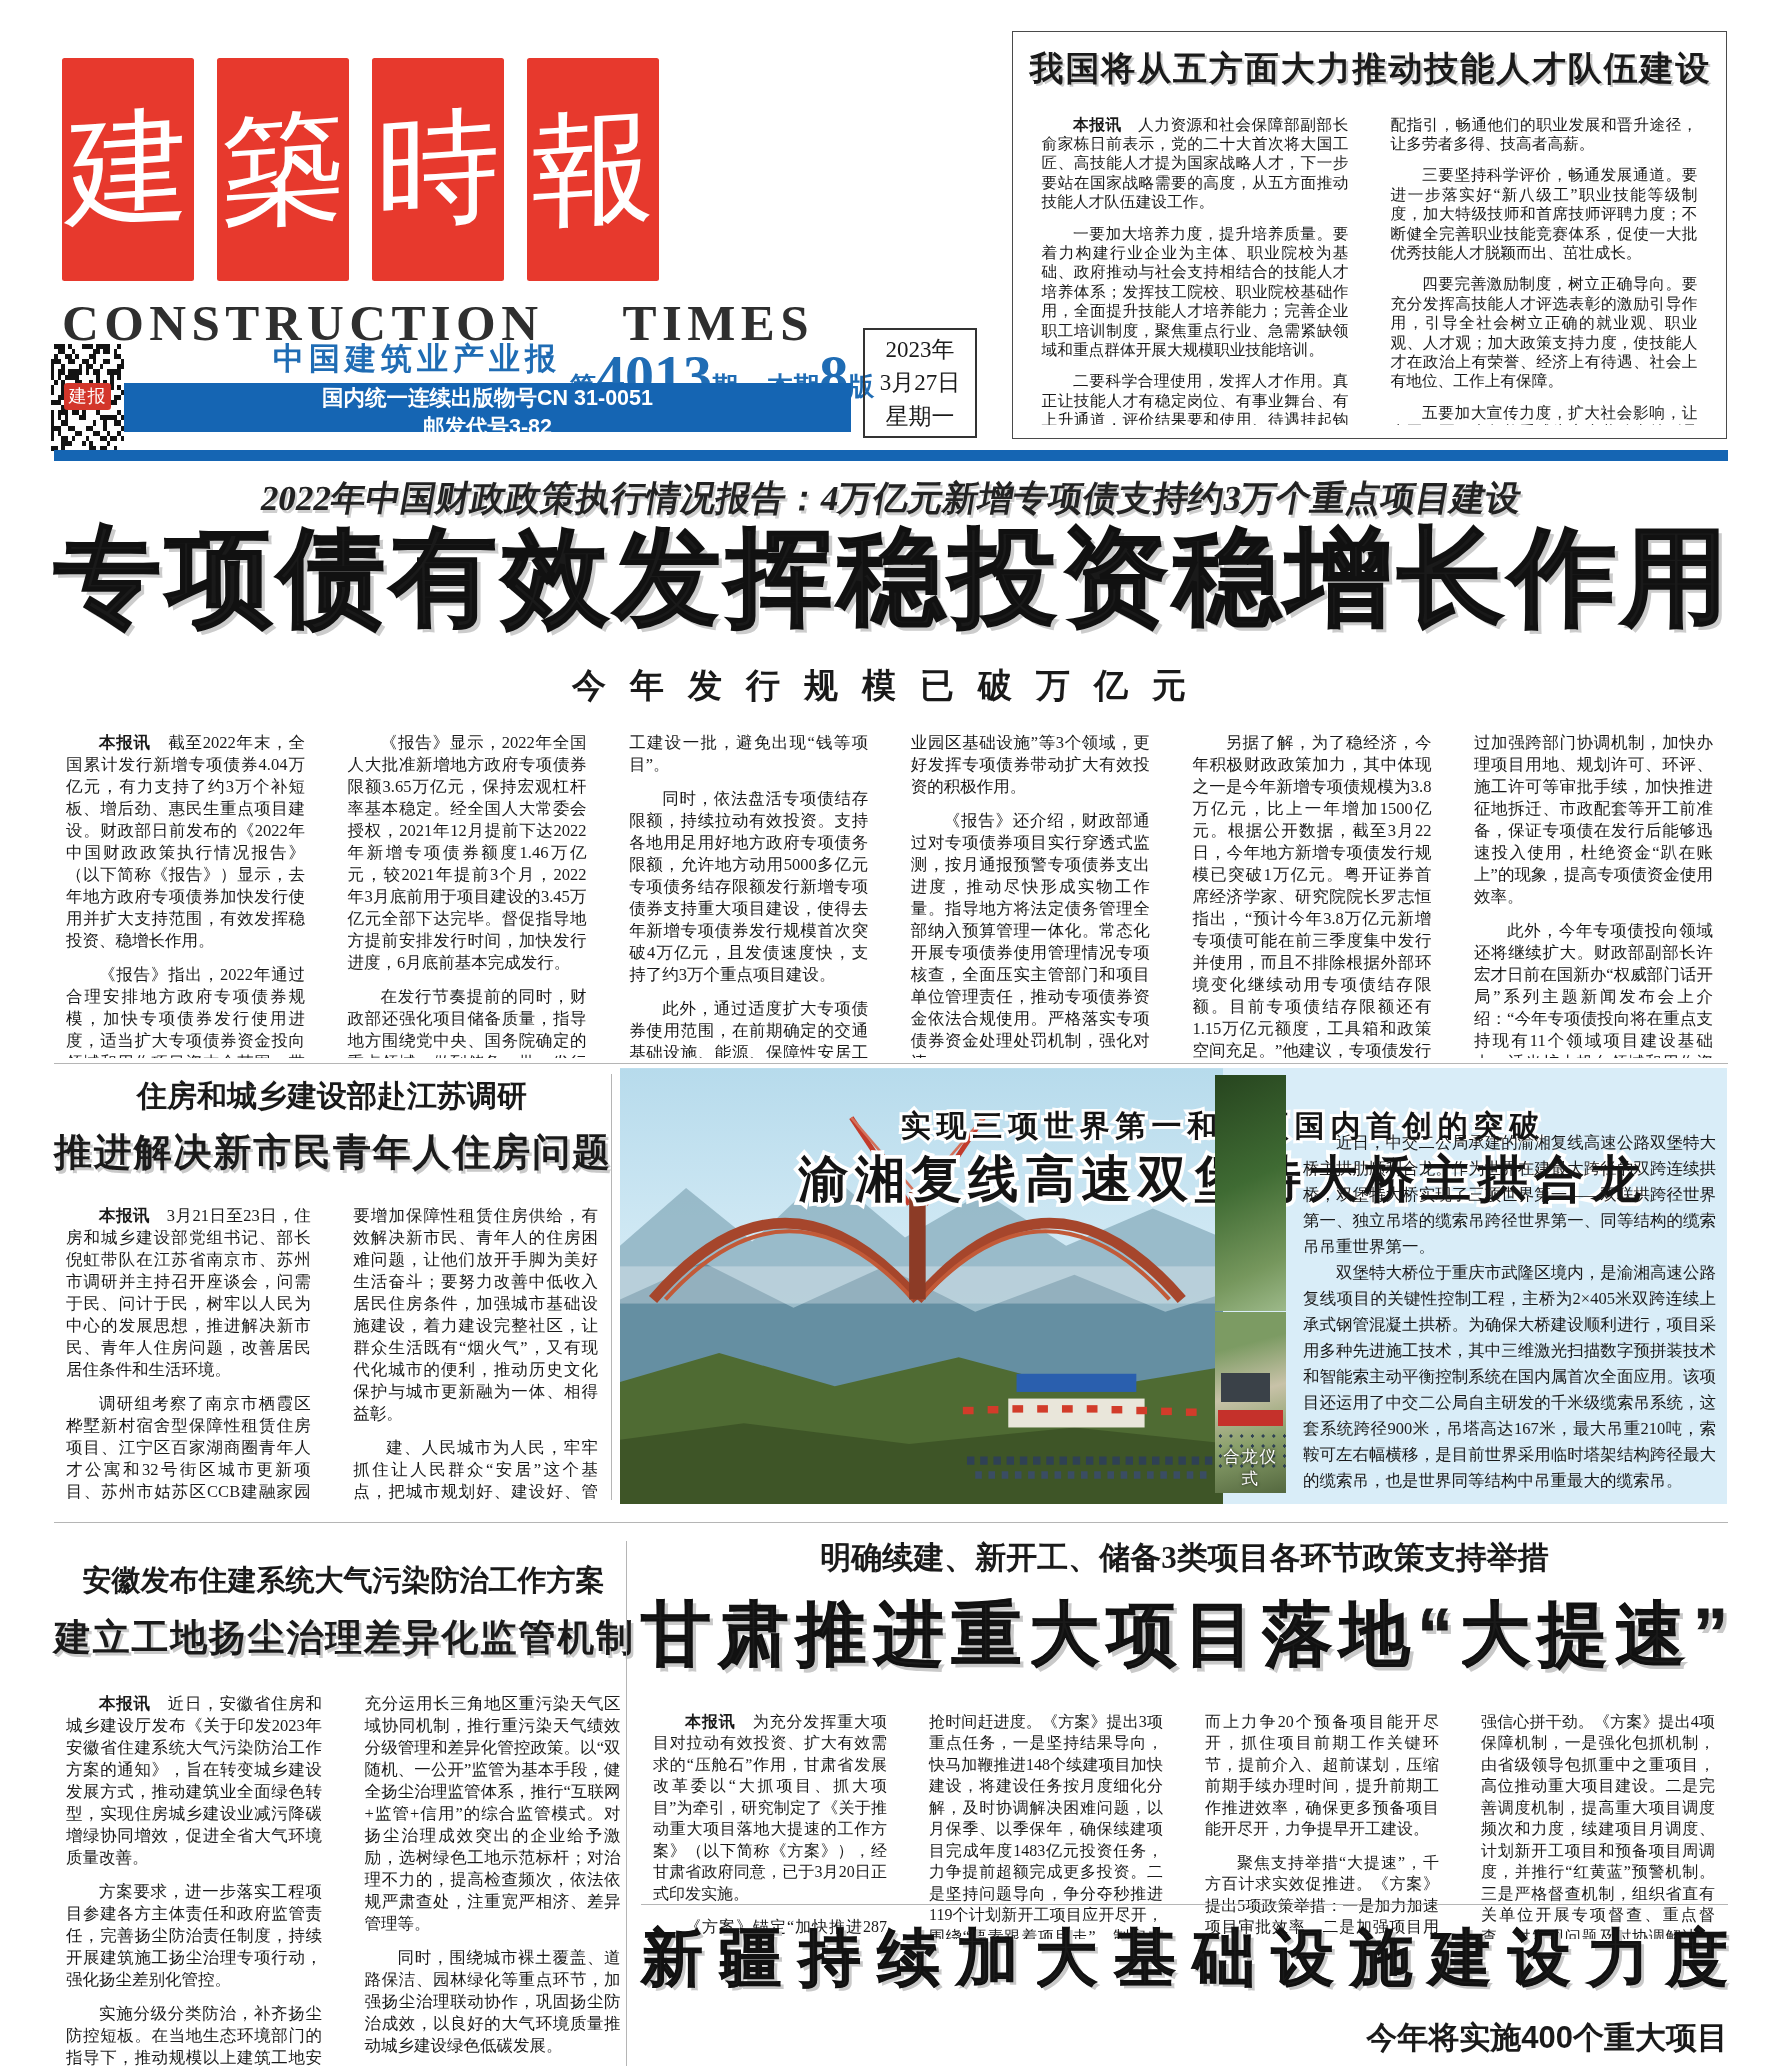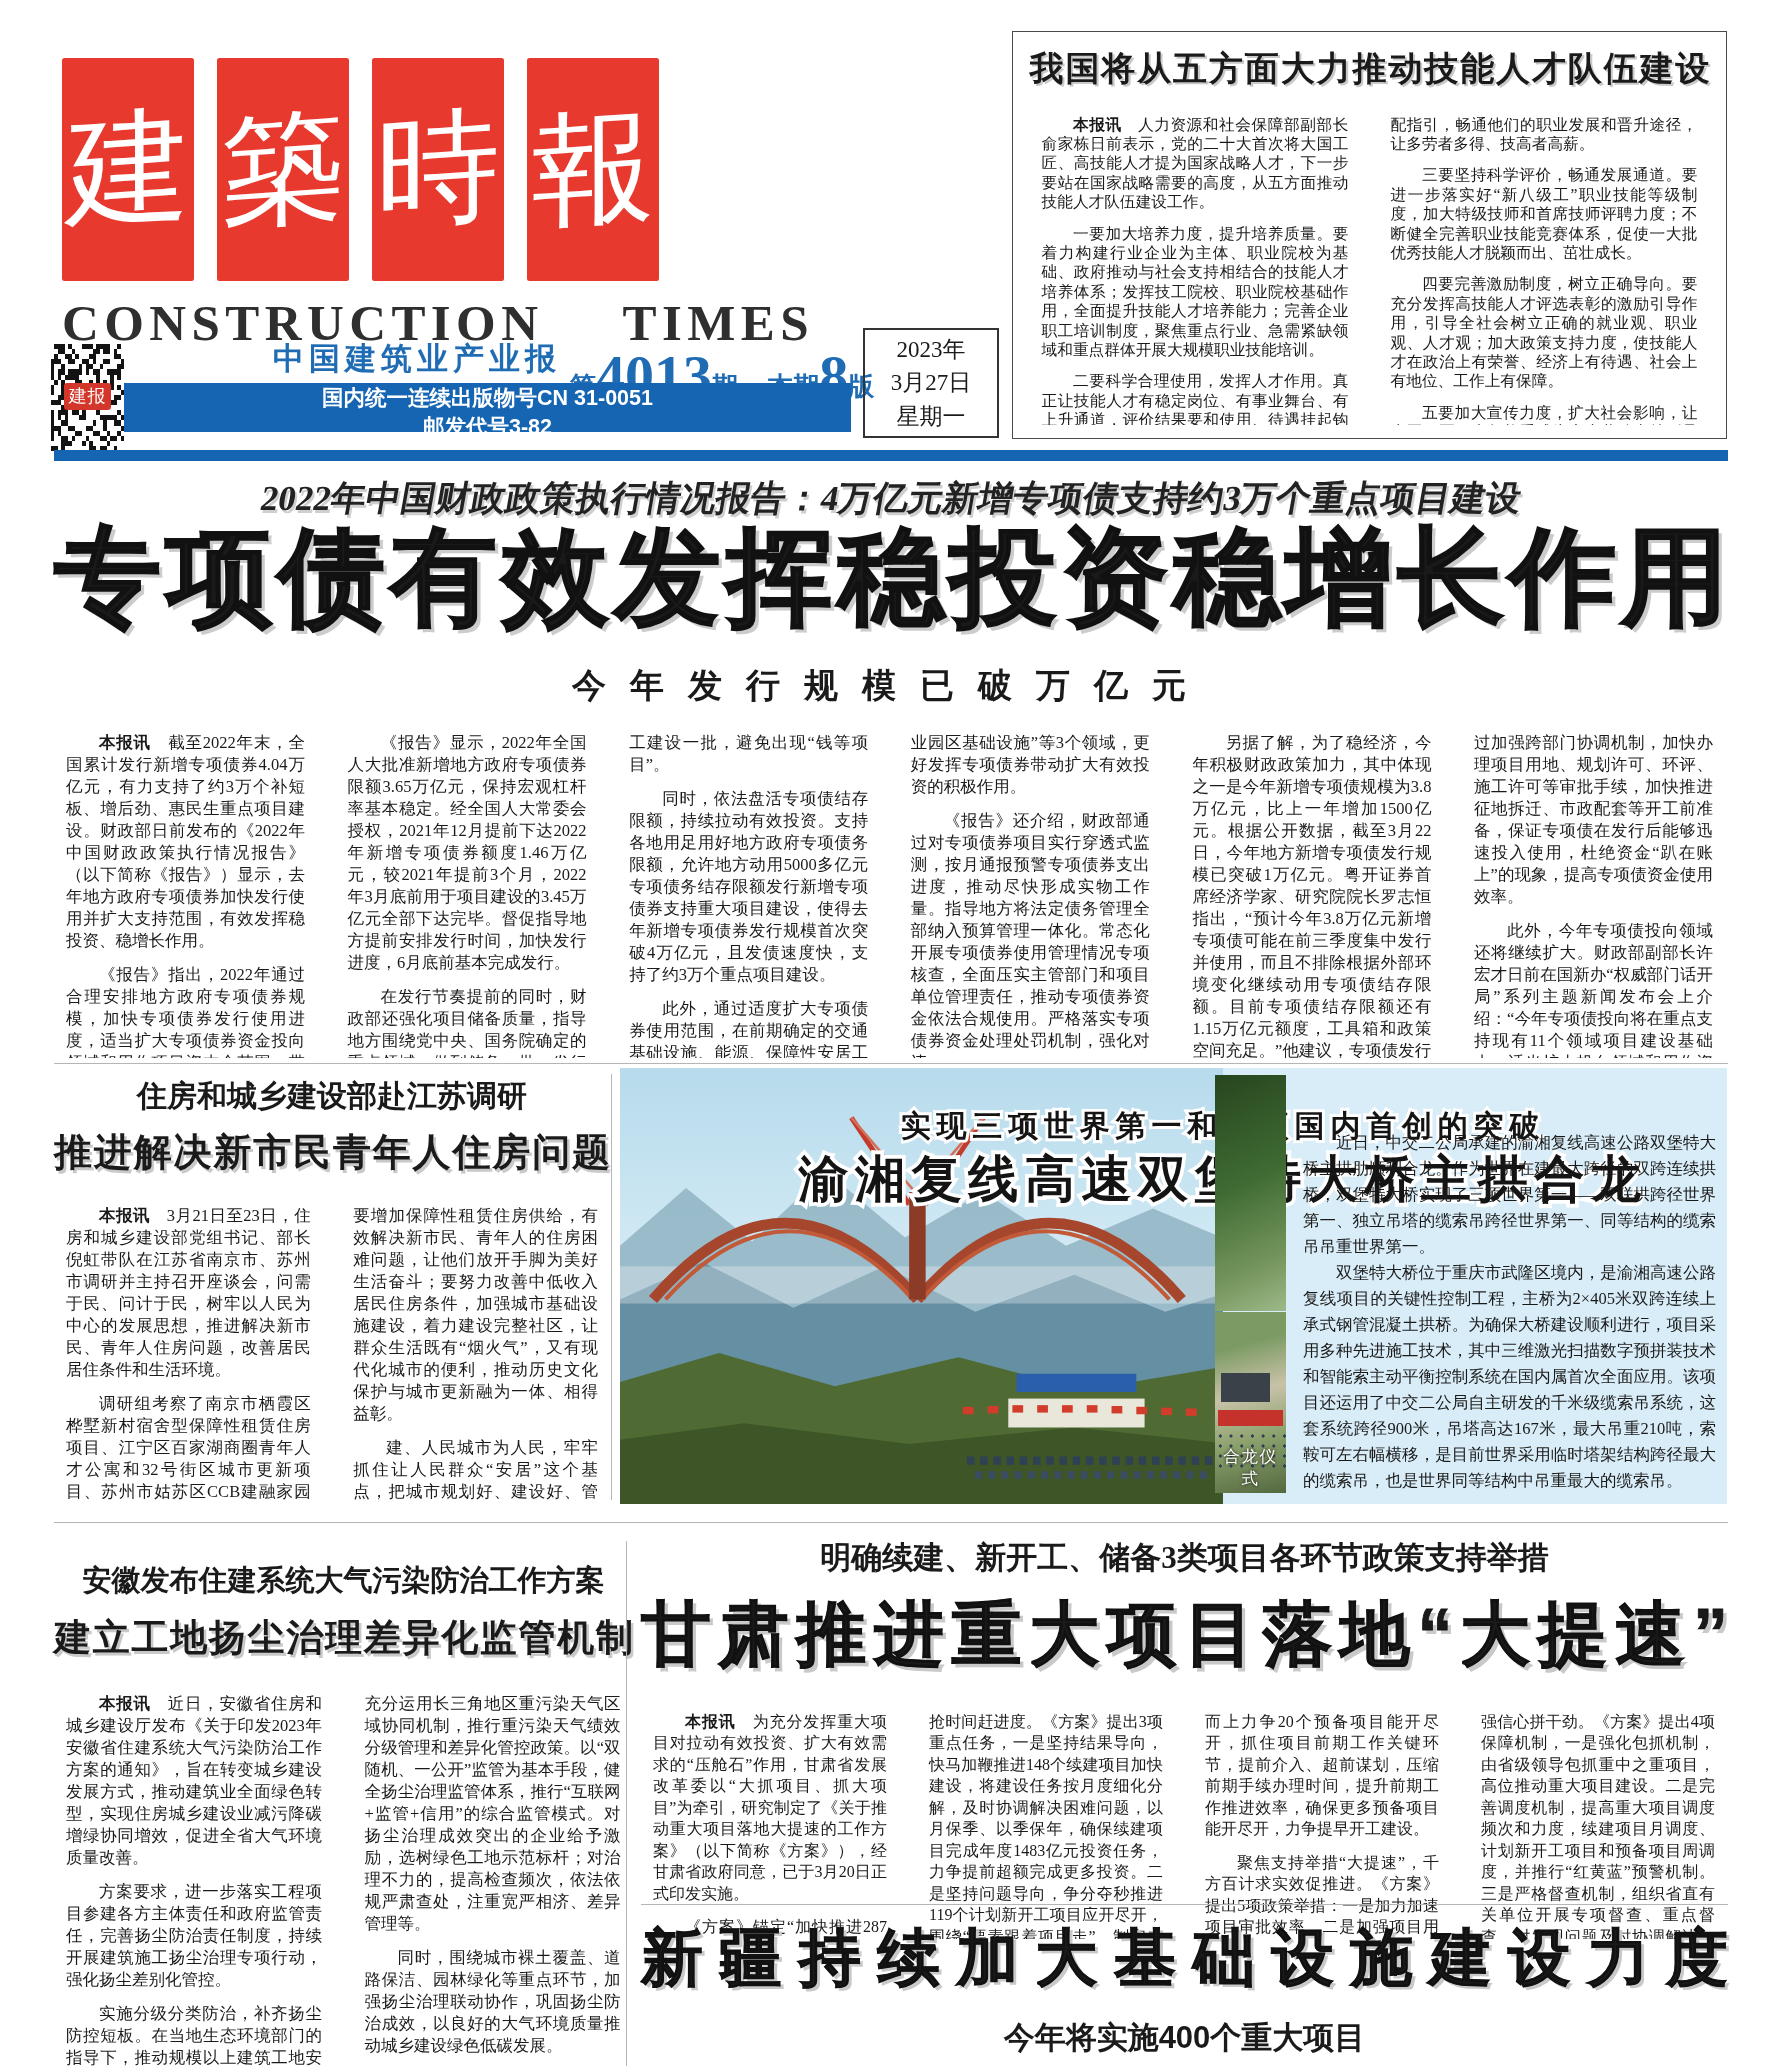--- a/index.html
+++ b/index.html
@@ -22,21 +22,21 @@
                 letter-spacing:5.4px;word-spacing:62px;white-space:nowrap;}
   #mast-qr{left:51px;top:336px;width:73px;height:107px;margin-top:8px;}
   #paper-name{left:223px;top:338px;width:388px;font-size:31px;font-weight:bold;color:#1f6cb4;letter-spacing:5px;}
   #organizer{left:174px;top:381px;width:488px;font-size:17.4px;color:#1f6cb4;letter-spacing:1.2px;font-weight:bold;}
   #issue-line{left:570px;top:342px;width:298px;color:#1f6cb4;white-space:nowrap;}
   #issue-line .small{font-size:26px;font-weight:bold;}
   #issue-line .big{font-size:58px;font-weight:bold;font-family:"Liberation Serif",serif;}
   #pub-bar{left:124px;top:383px;width:727px;height:49px;background:#1565b3;color:#fff;
            display:flex;align-items:center;justify-content:space-between;padding:0 18.6px;box-sizing:border-box;
            font-size:21.5px;font-weight:bold;white-space:nowrap;flex-direction:column;}
-  #date-box{left:863px;top:328px;width:136px;height:110px;border:2.1px solid #333;box-sizing:border-box;
+  #date-box{left:863px;top:328px;width:114px;height:110px;border:2.1px solid #333;box-sizing:border-box;
             display:flex;flex-direction:column;justify-content:center;font-size:23px;line-height:1.45;text-align:center;}
   #skill-box{left:1012px;top:31px;width:715px;height:408px;border:1.7px solid #4a4a4a;box-sizing:border-box;
              padding:14px 16.5px;overflow:hidden;}
   #skill-headline{font-size:34px;font-weight:bold;line-height:1.35;margin:2.5px 0 10.7px;
                   text-shadow:2.1px 2.1px 0 #c9c9c9;}
   #skill-cols{height:322px;gap:18px;font-size:15.7px;line-height:19.4px;}
   #skill-cols .col{width:331px;}
   
   .hrule{background:#b5b5b5;height:0.8px;}
   .vrule{background:#b5b5b5;width:0.8px;}
@@ -87,21 +87,21 @@
   #anhui-cols .col{width:280px;}
   #gansu{left:641px;top:1534px;width:1087px;height:364px;}
   #gansu-kicker{margin-top:3.3px;font-size:31px;font-weight:bold;}
   #gansu-headline{margin-top:9px;font-size:70px;font-weight:bold;-webkit-text-stroke:0.8px #111;
                   text-shadow:3.7px 3.7px 0 #c9c9c9;}
   #gansu-cols{margin-top:16.5px;height:240px;gap:18px;font-size:16px;line-height:21.5px;}
   #gansu-cols .col{width:258px;}
   #xinjiang{left:641px;top:1912px;width:1087px;height:372px;}
   #xj-headline{margin-top:4.1px;font-size:62px;font-weight:bold;-webkit-text-stroke:0.8px #111;
                text-shadow:3.3px 3.3px 0 #c9c9c9;}
-  #xj-subhead{margin-top:16.5px;font-size:31px;font-weight:bold;display:flex;justify-content:center;gap:45px;}
+  #xj-subhead{margin-top:16.5px;font-size:31px;font-weight:bold;display:flex;justify-content:flex-end;gap:45px;}
   
   .qr-host{position:relative;background:#fff;}
   .qr-grid{position:absolute;inset:0;display:grid;background:#fff;}
   .qr-grid div.on{background:#131313;}
   #mast-seal{position:absolute;left:18%;top:36%;width:64%;height:26%;background:#d3362b;border-radius:3.3px;
              display:flex;align-items:center;justify-content:center;color:#fff;font-size:18px;letter-spacing:0.8px;}
 </style>
 </head>
 <body>
 

